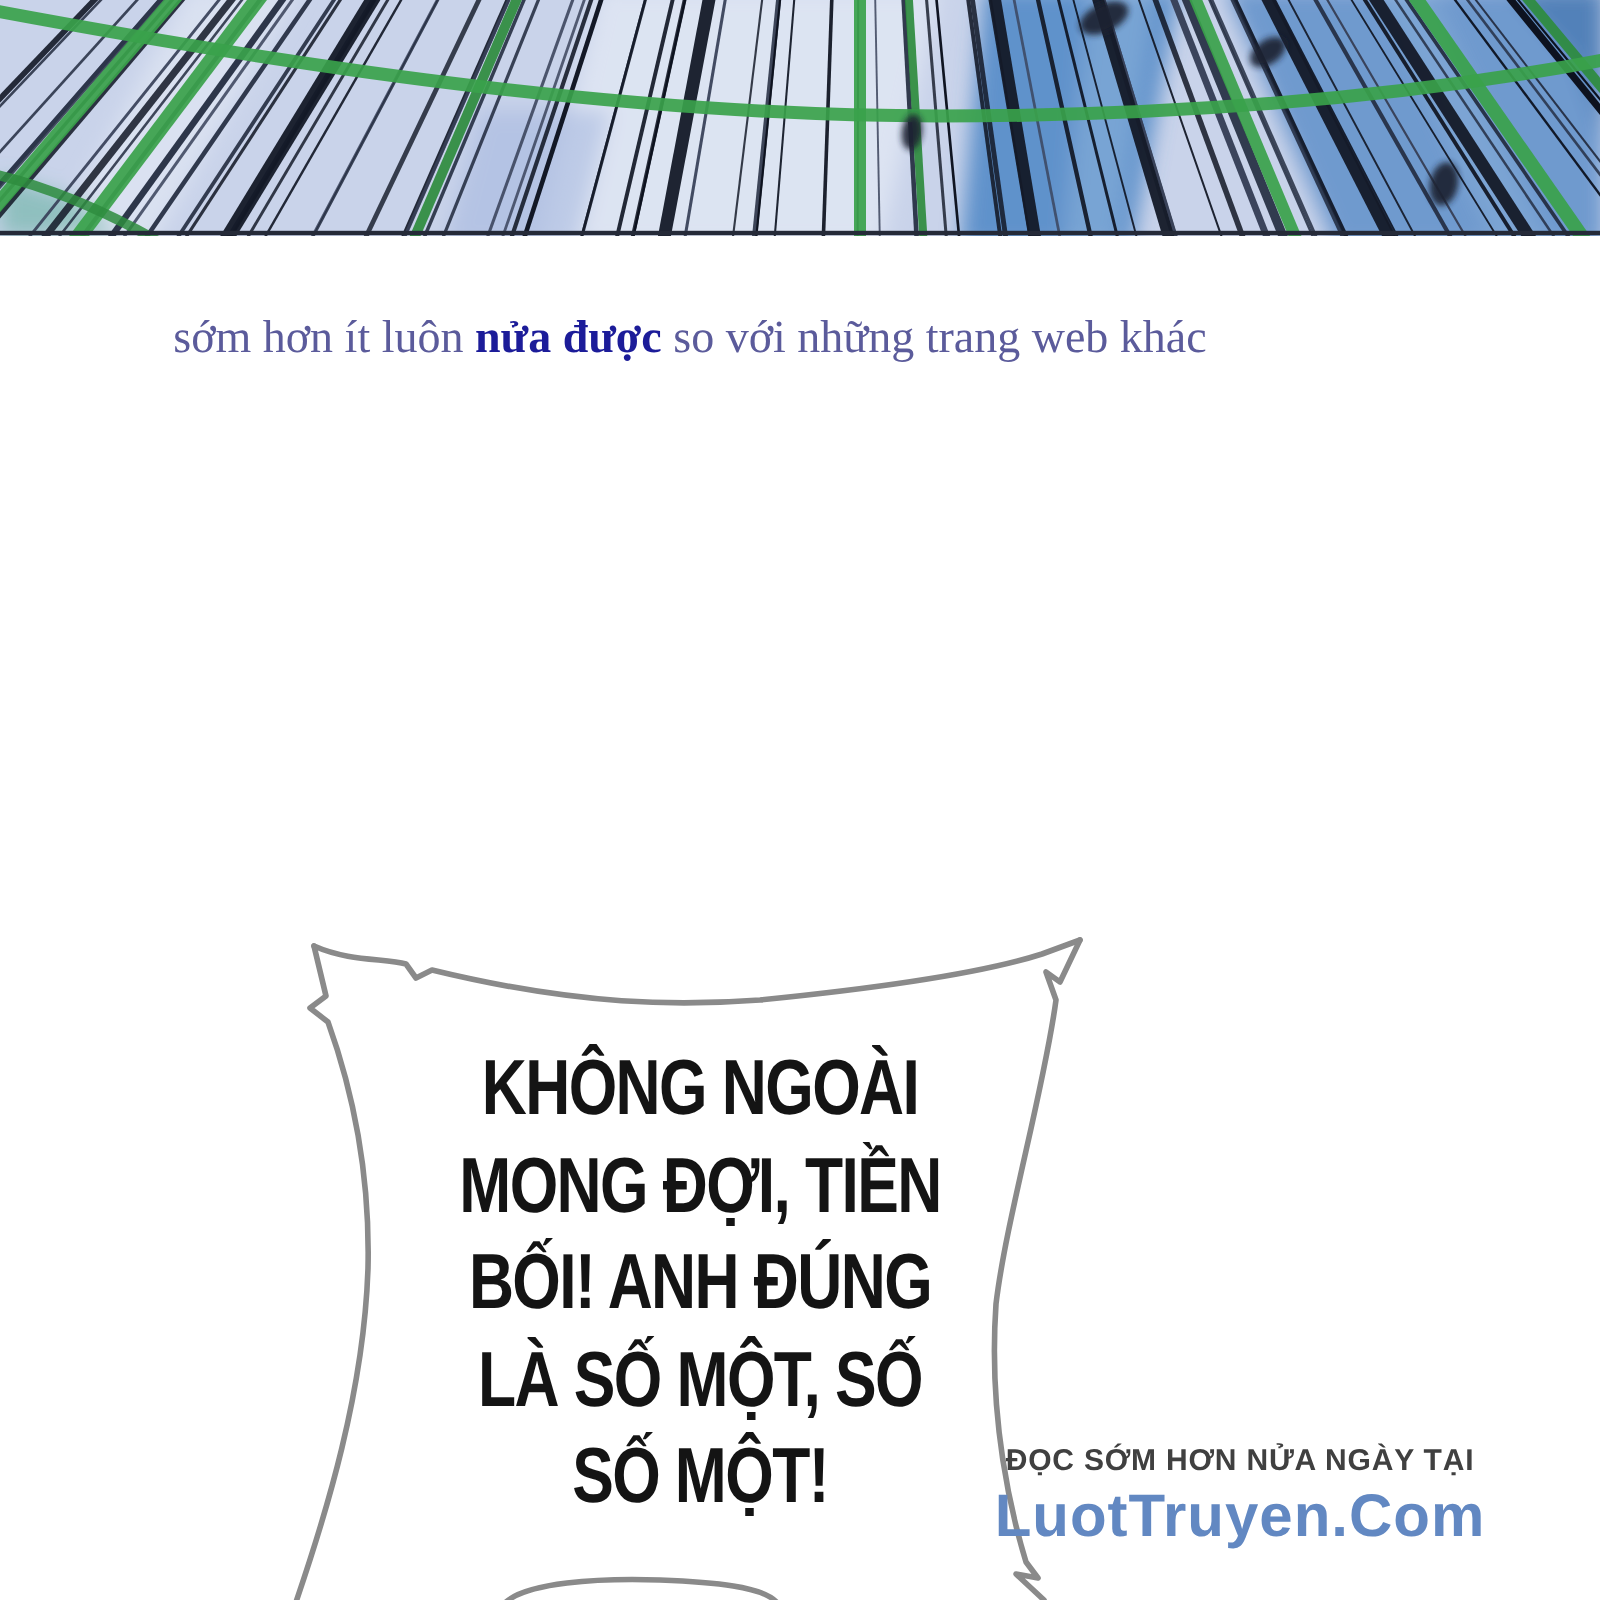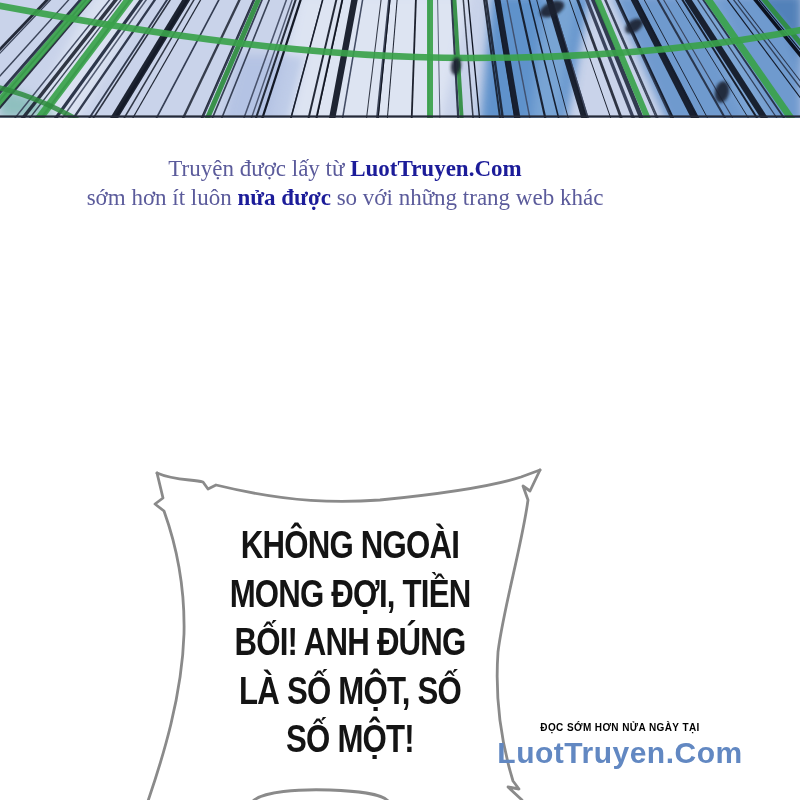--- a/index.html
+++ b/index.html
@@ -20,21 +20,21 @@
   
   .bubble-svg{position:absolute;left:0;top:0;width:800px;height:800px;pointer-events:none;}
   .bubble-text{position:absolute;left:170px;top:521px;width:360px;text-align:center;
                font-family:"Liberation Sans",sans-serif;font-weight:700;font-size:39px;
                line-height:48.5px;color:#141414;letter-spacing:-1px;
                transform:scaleX(.8);transform-origin:50% 0;}
   .bubble-text div{white-space:nowrap;}
 
   
   .watermark{position:absolute;left:460px;top:722px;width:320px;text-align:center;}
-  .watermark .tagline{font-size:10px;font-weight:700;color:#000000;letter-spacing:.4px;}
+  .watermark .tagline{font-size:15px;font-weight:700;color:#404040;letter-spacing:.4px;}
   .watermark .brand{font-size:30px;font-weight:700;color:#6288c2;margin-top:3px;letter-spacing:.5px;}
 </style>
 </head>
 <body>
 
 <div class="page">
 
   <div class="panel">
     <svg id="panel-art" width="800" height="118" viewBox="0 0 800 118">
       <defs>
@@ -159,21 +159,20 @@
         <ellipse cx="552" cy="9" rx="13" ry="7" transform="rotate(-25 552 9)" fill="#1b2232"></ellipse>
         <ellipse cx="634" cy="26" rx="10" ry="6" transform="rotate(-35 634 26)" fill="#1b2232"></ellipse>
         <ellipse cx="456" cy="66" rx="5" ry="9" transform="rotate(8 456 66)" fill="#1b2232"></ellipse>
         <ellipse cx="722" cy="92" rx="7" ry="11" transform="rotate(12 722 92)" fill="#1b2232"></ellipse>
       </g>
       <rect x="0" y="115.4" width="800" height="2.2" fill="#252a38"></rect>
     </svg>
   </div>
 
   <div class="notice">
-    <div><span>Truyện được lấy từ </span><b>LuotTruyen.Com</b></div>
     <div><span>sớm hơn ít luôn </span><b>nửa được</b><span> so với những trang web khác</span></div>
   </div>
 
   <svg class="bubble-svg" viewBox="0 0 800 800">
     <g fill="none" stroke-width="2.8" stroke-linecap="round" stroke-linejoin="round" stroke="#8a8a8a">
       <path d="M 157 473 C 175 481 193 479 203 482 L 208 489 L 216 485 C 290 503 340 503 380 500 C 440 494 490 487 521 477 L 540 470"></path>
       <path d="M 540 470 L 530 491 L 523 486 L 528 500 C 522 545 503 610 498 652 C 494 710 506 758 513 781 L 519 789 L 508 787 L 522 800"></path>
       <path d="M 157 473 L 163 498 L 155 504 L 164 511 C 178 550 185 590 184 634 C 182 696 163 757 148 801"></path>
       <path d="M 252 802 C 262 791 300 789 330 790 C 355 791 383 793 389 802"></path>
     </g>

